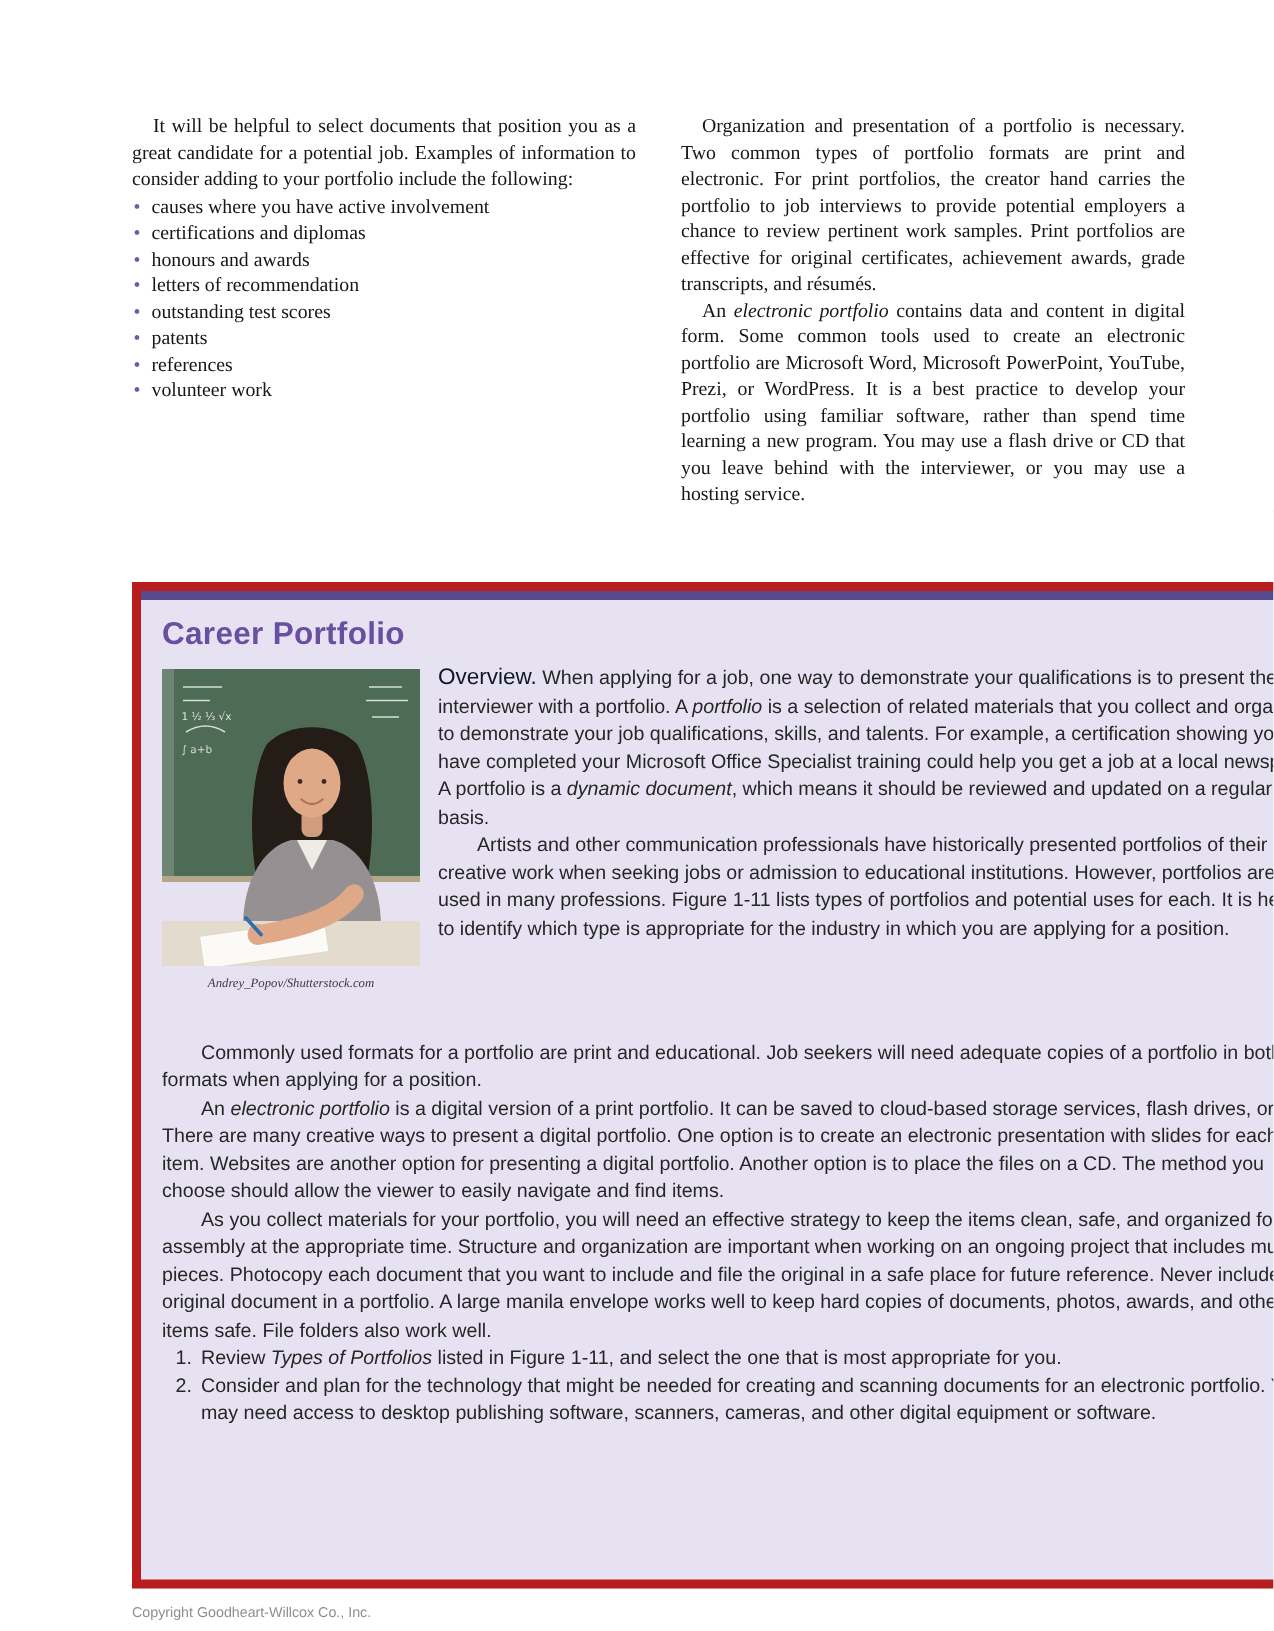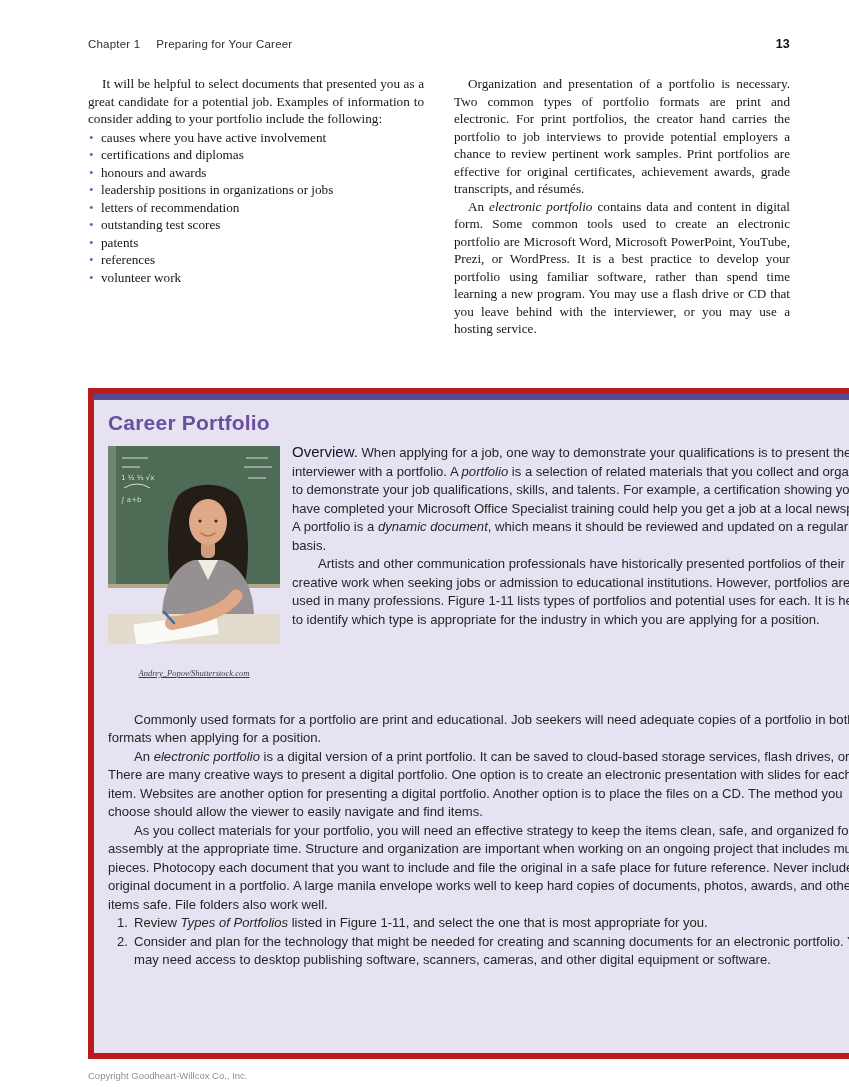--- a/index.html
+++ b/index.html
@@ -68,25 +68,24 @@
   }
   .feature-body p.find { text-indent: 26px; }
   .feature-body p.clear { clear: left; }
 
   .photo {
     float: left; width: 172px;
     margin: 3px 12px 28px 0;
   }
   .photo svg { display: block; width: 172px; height: 198px; }
   .photo figcaption {
-    margin-top: 20px;
+    margin-top: 2px;
     font-family: "Liberation Serif", "DejaVu Serif", serif;
     font-style: italic; font-size: 8.5px; color: #3c3c3c;
     text-align: center;
-    text-decoration: underline;
   }
 
   .overview-label { font-size: 15px; color: #0f172a; }
   .seg-i { font-style: italic; }
 
   ol.steps { margin: 0 0 0 9px; padding: 0; list-style: none; }
   ol.steps li { position: relative; padding-left: 17px; }
   ol.steps li .num { position: absolute; left: 0; top: 0; }
 
   
@@ -94,34 +93,28 @@
     position: absolute; left: 88px; bottom: 6px;
     font-family: "Liberation Sans", "DejaVu Sans", sans-serif;
     font-size: 9.5px; color: #8f8f8f;
   }
 </style>
 </head>
 <body>
 
 <div class="page">
 
-  <header class="page-header">
-    <span class="chapter">Chapter 1</span>
-    <span class="section">Preparing for Your Career</span>
-    <span class="pagenum">13</span>
-  </header>
 
   <div class="columns">
     <div class="col">
-      <p class="ind">It will be helpful to select documents that presented you as a great candidate for a potential job. Examples of information to consider adding to your portfolio include the following:</p>
+      <p class="ind">It will be helpful to select documents that position you as a great candidate for a potential job. Examples of information to consider adding to your portfolio include the following:</p>
       <ul class="bullets">
         <li>causes where you have active involvement</li>
         <li>certifications and diplomas</li>
         <li>honours and awards</li>
-        <li>leadership positions in organizations or jobs</li>
         <li>letters of recommendation</li>
         <li>outstanding test scores</li>
         <li>patents</li>
         <li>references</li>
         <li>volunteer work</li>
       </ul>
     </div>
     <div class="col">
       <p class="ind">Organization and presentation of a portfolio is necessary. Two common types of portfolio formats are print and electronic. For print portfolios, the creator hand carries the portfolio to job interviews to provide potential employers a chance to review pertinent work samples. Print portfolios are effective for original certificates, achievement awards, grade transcripts, and résumés.</p>
       <p class="ind"><span>An </span><span class="seg-i">electronic portfolio</span><span> contains data and content in digital form. Some common tools used to create an electronic portfolio are Microsoft Word, Microsoft PowerPoint, YouTube, Prezi, or WordPress. It is a best practice to develop your portfolio using familiar software, rather than spend time learning a new program. You may use a flash drive or CD that you leave behind with the interviewer, or you may use a hosting service.</span></p>

